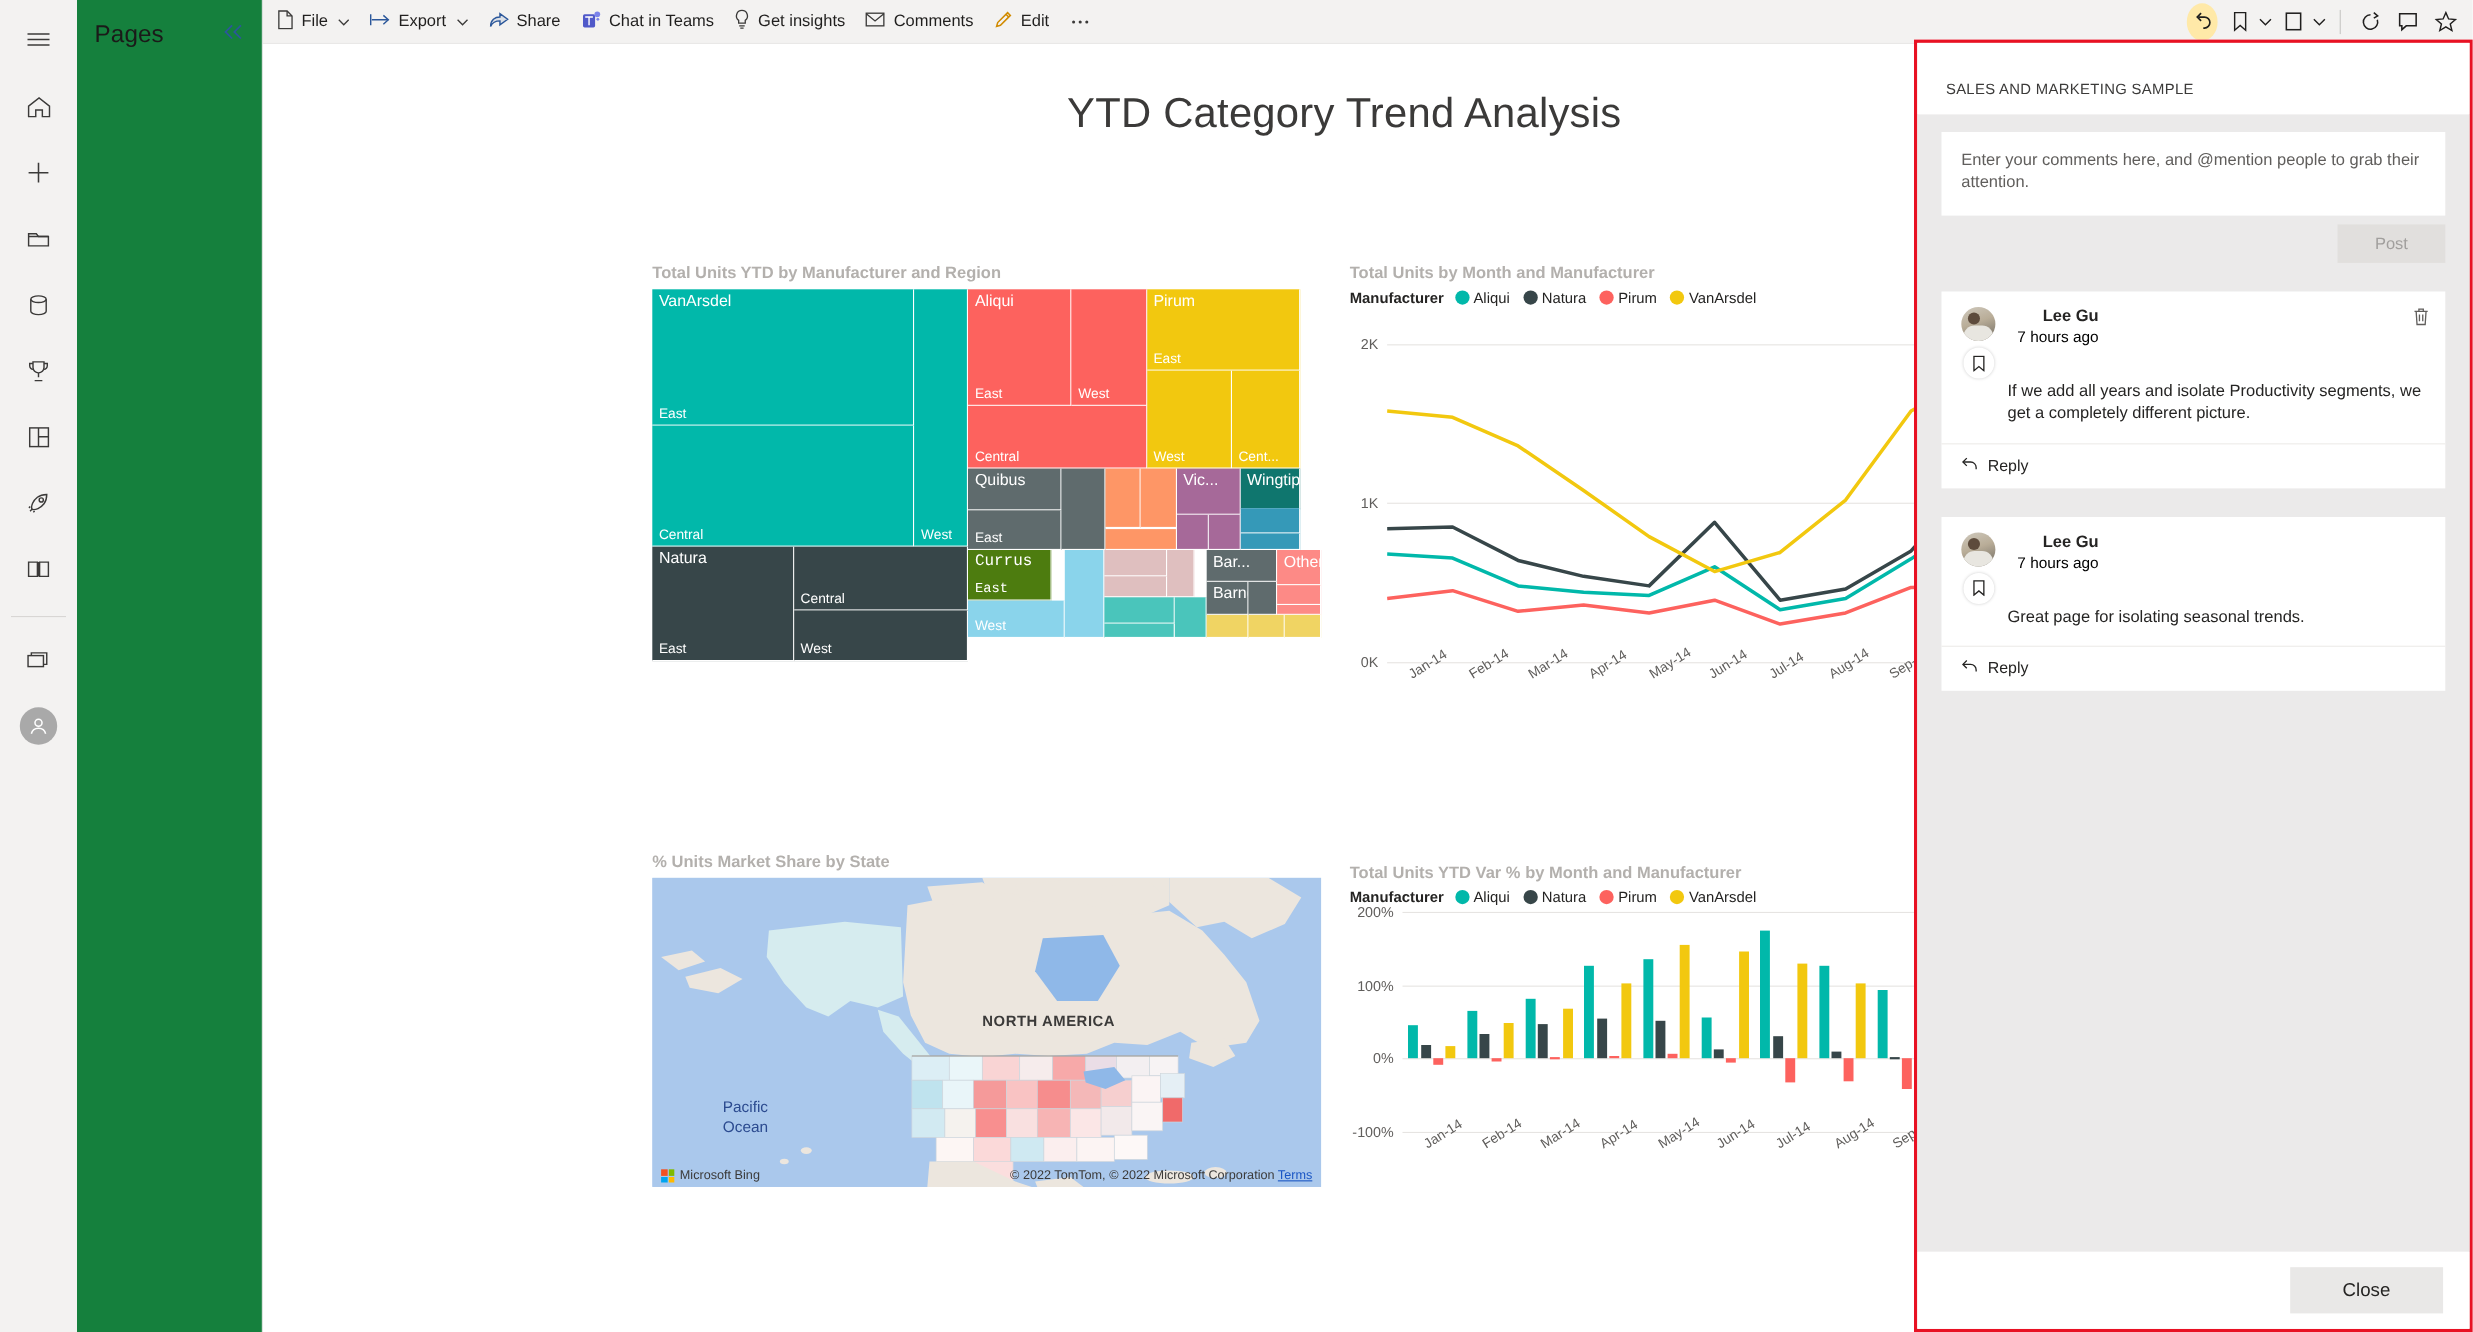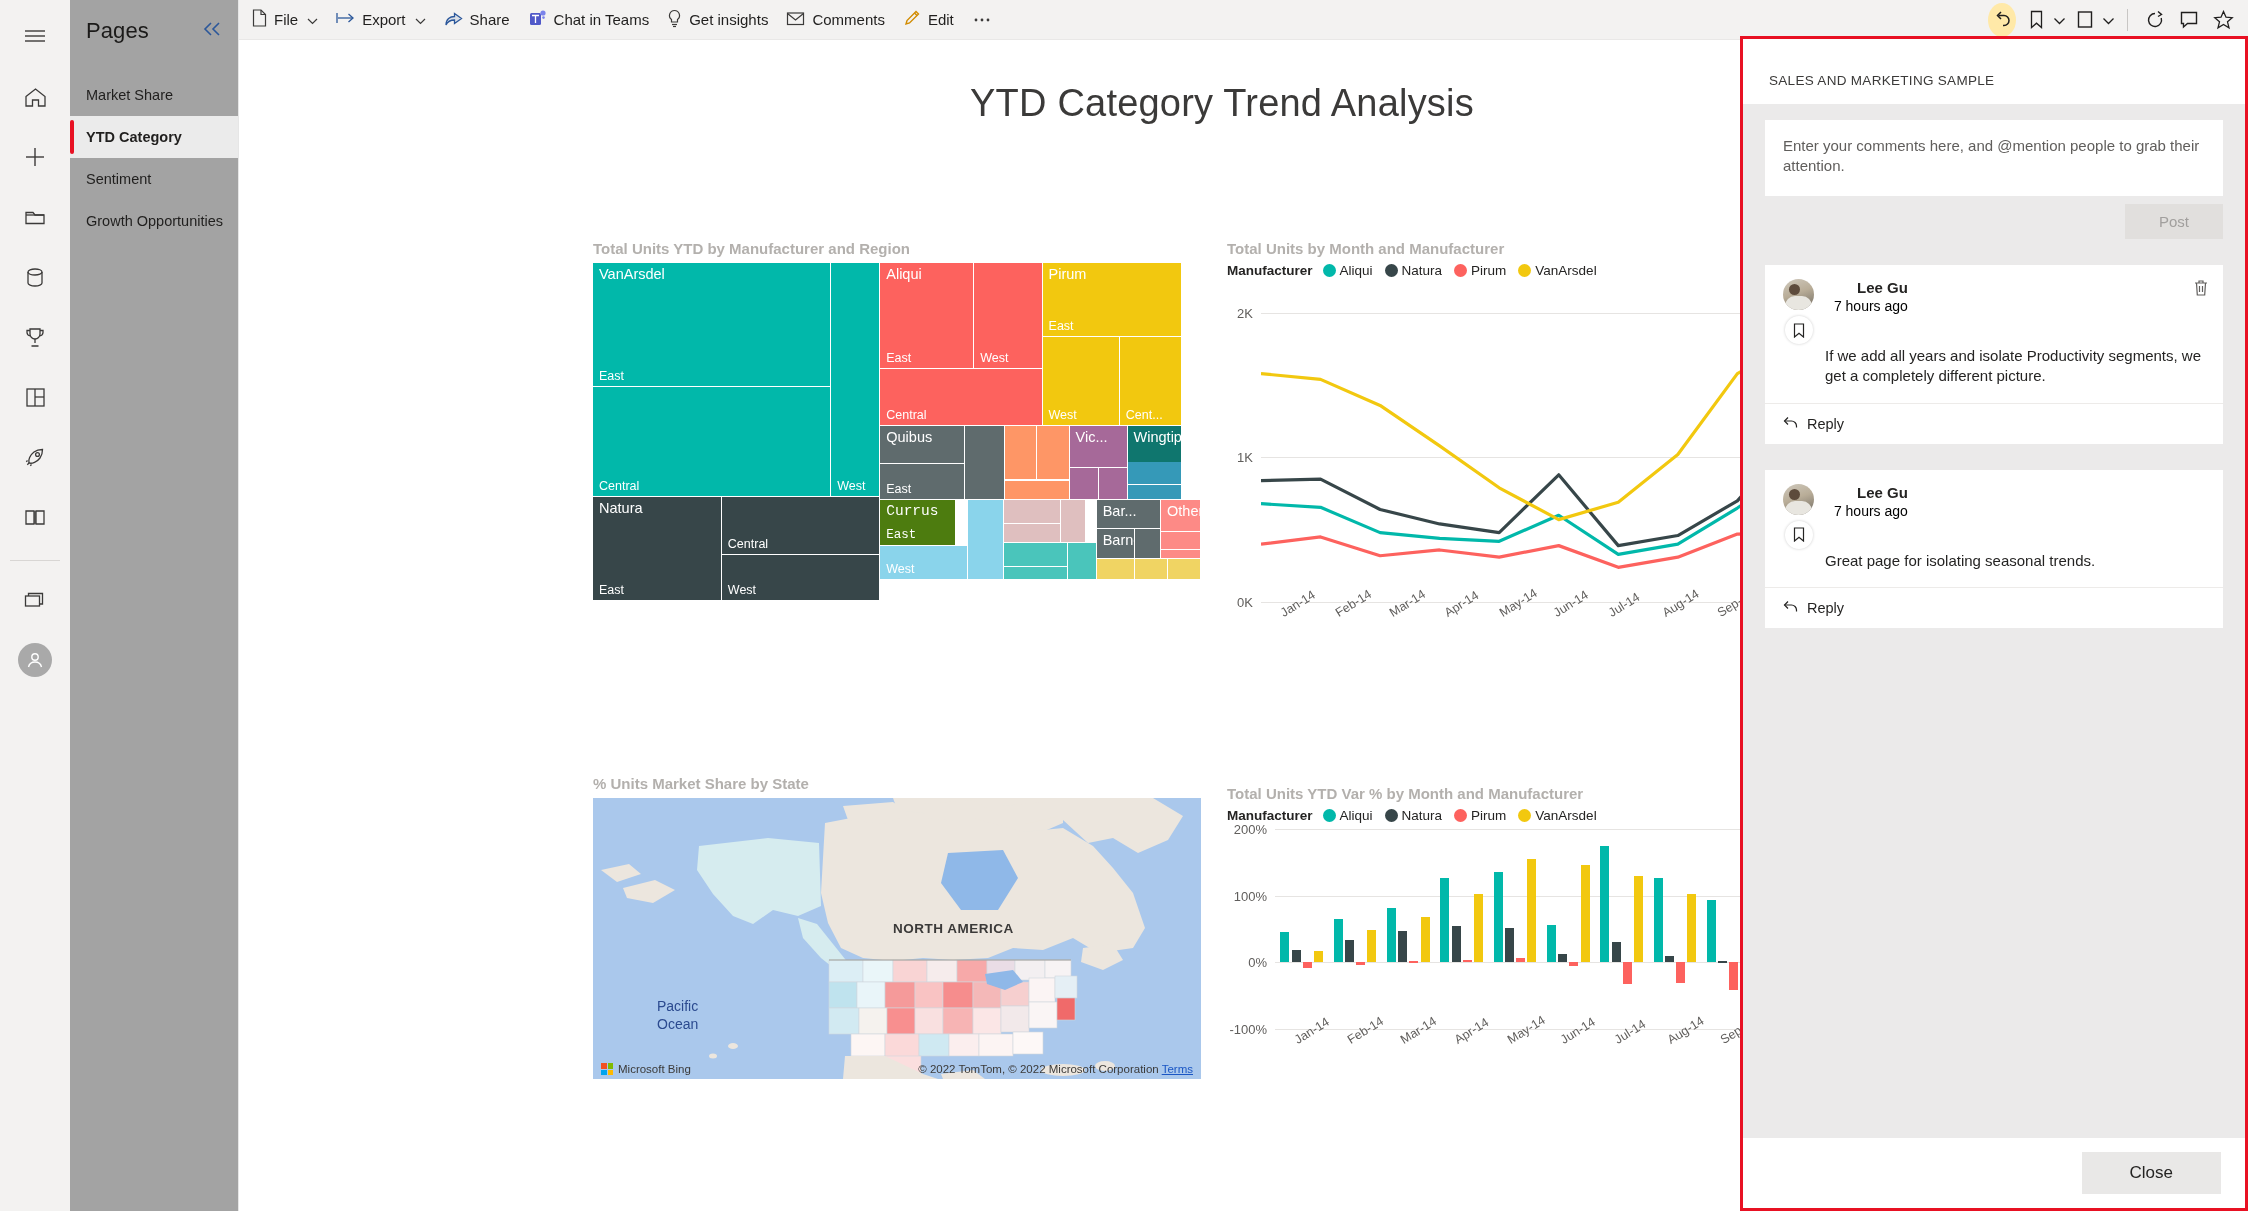--- a/index.html
+++ b/index.html
@@ -23,21 +23,21 @@
   }
   .rail-btn svg { display: block; }
   .rail-sep { width: 50px; height: 1px; background: #d8d6d4; margin: 6px 0 16px; }
   .avatar-rail {
     width: 34px; height: 34px; border-radius: 50%; background: #a9a9a9;
     display: flex; align-items: center; justify-content: center;
   }
 
   
   .pages {
-    width: 169px; height: 1211px; background: #a3a3a3;
+    width: 169px; height: 1211px; background: #15803d;
     border-right: 1px solid #e6e6e6; flex: none; position: relative;
   }
   .pages-head {
     display: flex; align-items: center; justify-content: space-between;
     padding: 18px 16px 0 16px;
   }
   .pages-title { font-size: 22px; color: #1b1a19; font-weight: 400; letter-spacing: .1px; }
   .collapse-btn { cursor: pointer; color: #2b579a; }
   .pages-list { margin-top: 30px; }
   .page-item {
@@ -333,34 +333,20 @@
   </div>
 
   <div class="pages">
     <div class="pages-head">
       <div class="pages-title">Pages</div>
       <div class="collapse-btn">
         <svg width="20" height="16" viewBox="0 0 20 16" fill="none" stroke="#2b579a" stroke-width="1.6">
         <polyline points="9,2 3,8 9,14"></polyline>
             <polyline points="17,2 11,8 17,14"></polyline>
           </svg>
-      </div>
-    </div>
-    <div class="pages-list">
-      <div class="page-item">
-        <span>Market Share</span>
-      </div>
-      <div class="page-item active">
-        <span>YTD Category</span>
-      </div>
-      <div class="page-item">
-        <span>Sentiment</span>
-      </div>
-      <div class="page-item">
-        <span>Growth Opportunities</span>
       </div>
     </div>
   </div>
 
   <div class="main">
 
     <div class="toolbar">
 
       <div class="tb-item">
         <span>

